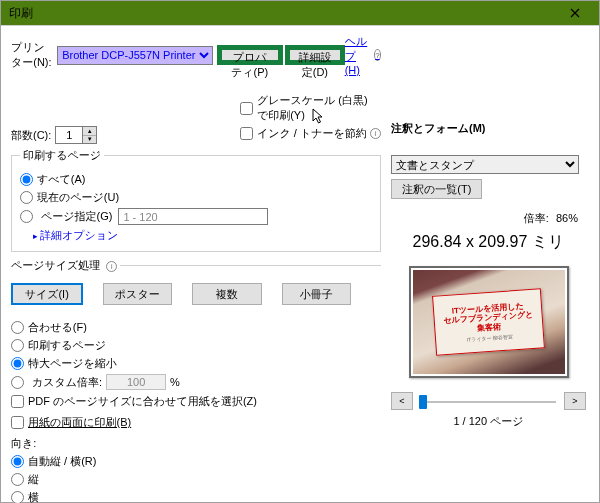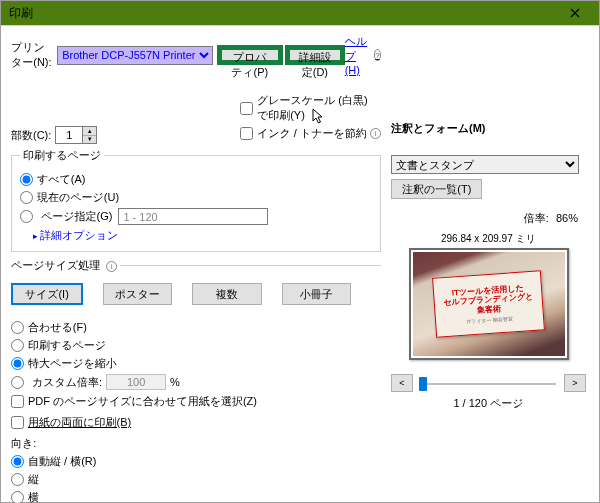--- a/index.html
+++ b/index.html
@@ -29,21 +29,21 @@
 .adv-opt { color: #0000ee; margin-left: 13px; cursor: pointer; }
 .adv-opt::before { content: "▸ "; font-size: 9px; }
 .tab-row { display: flex; gap: 20px; margin-top: 4px; }
 .tab-btn { flex: 1; border: 1px solid #adadad; background: #e1e1e1; height: 22px; cursor: pointer; font-size: 11px; }
 .tab-btn.active { border: 2px solid #0078d7; }
 .pct-input { width: 60px; border: 1px solid #c0c0c0; background: #f0f0f0; color: #888; text-align: center; margin: 0 4px; height: 16px; }
 .right-panel { position: absolute; left: 390px; top: 95px; width: 195px; }
 .right-panel .lbl2 { margin-bottom: 19px; display: block; font-weight: bold; }
 .right-select { width: 188px; height: 19px; margin-bottom: 5px; }
 .btn-small { border: 1px solid #adadad; background: #e1e1e1; height: 20px; padding: 0 10px; cursor: pointer; }
-.preview-dim { text-align: center; margin: 6px 0 2px; font-size: 10px; }
+.preview-dim { text-align: center; margin: 6px 0 13px; font-size: 16px; }
 .preview-box { width: 160px; height: 112px; margin: 0 auto; border: 2px solid #6a6a6a; padding: 2px; background: #fff; position: relative; box-shadow: 1px 1px 2px rgba(0,0,0,0.3); }
 .preview-content { width: 100%; height: 100%; background: linear-gradient(160deg, #6b3a3a 0%, #7a4545 15%, #d8c8b8 22%, #e8dccf 55%, #c8a890 70%, #5a3838 90%); position: relative; display: flex; align-items: center; justify-content: center; }
 .preview-card { background: #f5eee5; border: 1px solid #c00; width: 72%; height: 58%; transform: rotate(-4deg); display: flex; flex-direction: column; align-items: center; justify-content: center; box-shadow: 1px 1px 3px rgba(0,0,0,0.3); }
 .preview-card .line { color: #c00; font-size: 8px; font-weight: bold; line-height: 1.2; white-space: nowrap; }
 .preview-card .sub { color: #666; font-size: 5px; margin-top: 2px; }
 .slider-row { display: flex; align-items: center; margin-top: 14px; }
 .nav-btn { width: 22px; height: 18px; border: 1px solid #adadad; background: #e1e1e1; cursor: pointer; font-size: 9px; }
 .slider-track { flex: 1; height: 18px; position: relative; margin: 0 4px; }
 .slider-line { position: absolute; top: 50%; left: 4px; right: 4px; height: 2px; background: #c0c0c0; }
 .slider-thumb { position: absolute; top: 3px; left: 2px; width: 8px; height: 14px; background: #0078d7; border-radius: 1px; }

